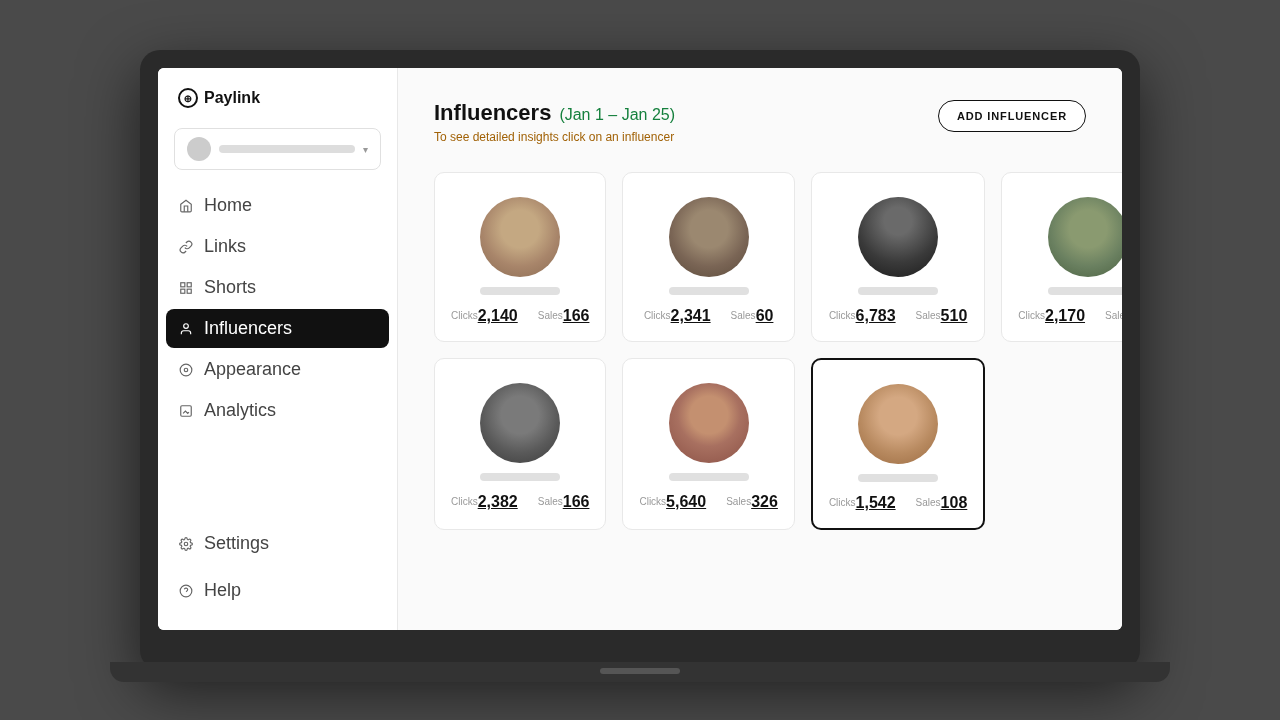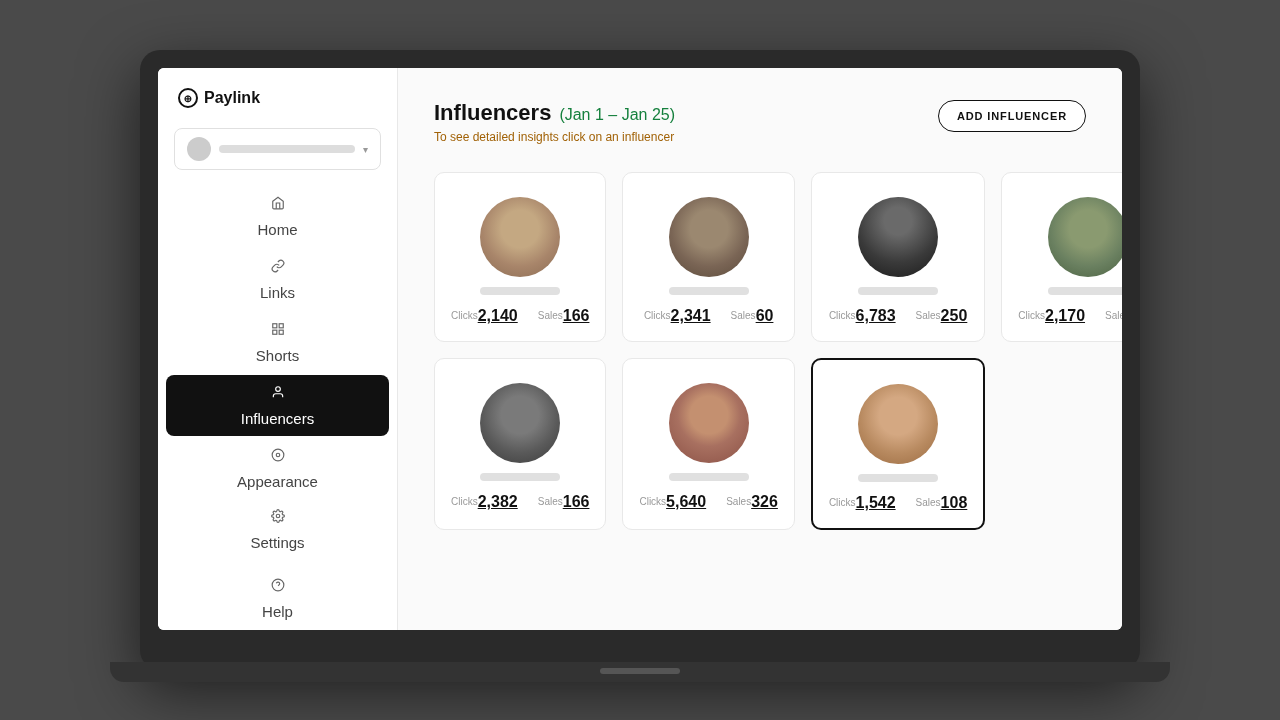--- a/index.html
+++ b/index.html
@@ -111,24 +111,23 @@
       gap: 2px;
       padding: 0 8px;
     }
     .nav-item {
       display: flex;
       align-items: center;
       gap: 10px;
       padding: 9px 12px;
       border-radius: 8px;
       cursor: pointer;
-      font-size: 15px;
+      font-size: 18px;
       color: #444;
       transition: background 0.15s;
-      flex-direction: column;
     }
     .nav-item.active {
       background: #111;
       color: #fff;
     }
     .nav-item.active .nav-icon { color: #fff; }
     .nav-icon {
       width: 16px;
       height: 16px;
       display: flex;
@@ -314,20 +313,29 @@
         </div>
         <div class="nav-item">
           <span class="nav-icon">
             <svg width="14" height="14" viewBox="0 0 24 24" fill="none" stroke="currentColor" stroke-width="2">
                 <circle cx="12" cy="12" r="10"></circle>
                 <circle cx="12" cy="12" r="3"></circle>
               </svg>
           </span>
           <span>Appearance</span>
         </div>
+        <div class="nav-item">
+          <span class="nav-icon">
+            <svg width="14" height="14" viewBox="0 0 24 24" fill="none" stroke="currentColor" stroke-width="2">
+                <rect x="3" y="3" width="18" height="18" rx="2"></rect>
+                <path d="M7 16l4-4 4 4 2-2"></path>
+              </svg>
+          </span>
+          <span>Analytics</span>
+        </div>
       </nav>
 
       <div class="sidebar-bottom">
         <div class="nav-item">
           <span class="nav-icon">
             <svg width="14" height="14" viewBox="0 0 24 24" fill="none" stroke="currentColor" stroke-width="2">
                 <circle cx="12" cy="12" r="3"></circle>
                 <path d="M19.4 15a1.65 1.65 0 00.33 1.82l.06.06a2 2 0 010 2.83 2 2 0 01-2.83 0l-.06-.06a1.65 1.65 0 00-1.82-.33 1.65 1.65 0 00-1 1.51V21a2 2 0 01-4 0v-.09A1.65 1.65 0 009 19.4a1.65 1.65 0 00-1.82.33l-.06.06a2 2 0 01-2.83-2.83l.06-.06A1.65 1.65 0 004.68 15a1.65 1.65 0 00-1.51-1H3a2 2 0 010-4h.09A1.65 1.65 0 004.6 9a1.65 1.65 0 00-.33-1.82l-.06-.06a2 2 0 012.83-2.83l.06.06A1.65 1.65 0 009 4.68a1.65 1.65 0 001-1.51V3a2 2 0 014 0v.09a1.65 1.65 0 001 1.51 1.65 1.65 0 001.82-.33l.06-.06a2 2 0 012.83 2.83l-.06.06A1.65 1.65 0 0019.4 9a1.65 1.65 0 001.51 1H21a2 2 0 010 4h-.09a1.65 1.65 0 00-1.51 1z"></path>
               </svg>
           </span>
@@ -391,21 +399,21 @@
           <div class="influencer-card">
     <div class="influencer-avatar av3"></div>
     <div class="influencer-name-bar"></div>
     <div class="influencer-stats">
       <div class="stat-block">
         <span class="stat-label">Clicks</span>
         <span class="stat-value">6,783</span>
       </div>
       <div class="stat-block">
         <span class="stat-label">Sales</span>
-        <span class="stat-value">250</span>
+        <span class="stat-value">510</span>
       </div>
     </div>
   </div>
           <div class="influencer-card">
     <div class="influencer-avatar av4"></div>
     <div class="influencer-name-bar"></div>
     <div class="influencer-stats">
       <div class="stat-block">
         <span class="stat-label">Clicks</span>
         <span class="stat-value">2,170</span>

